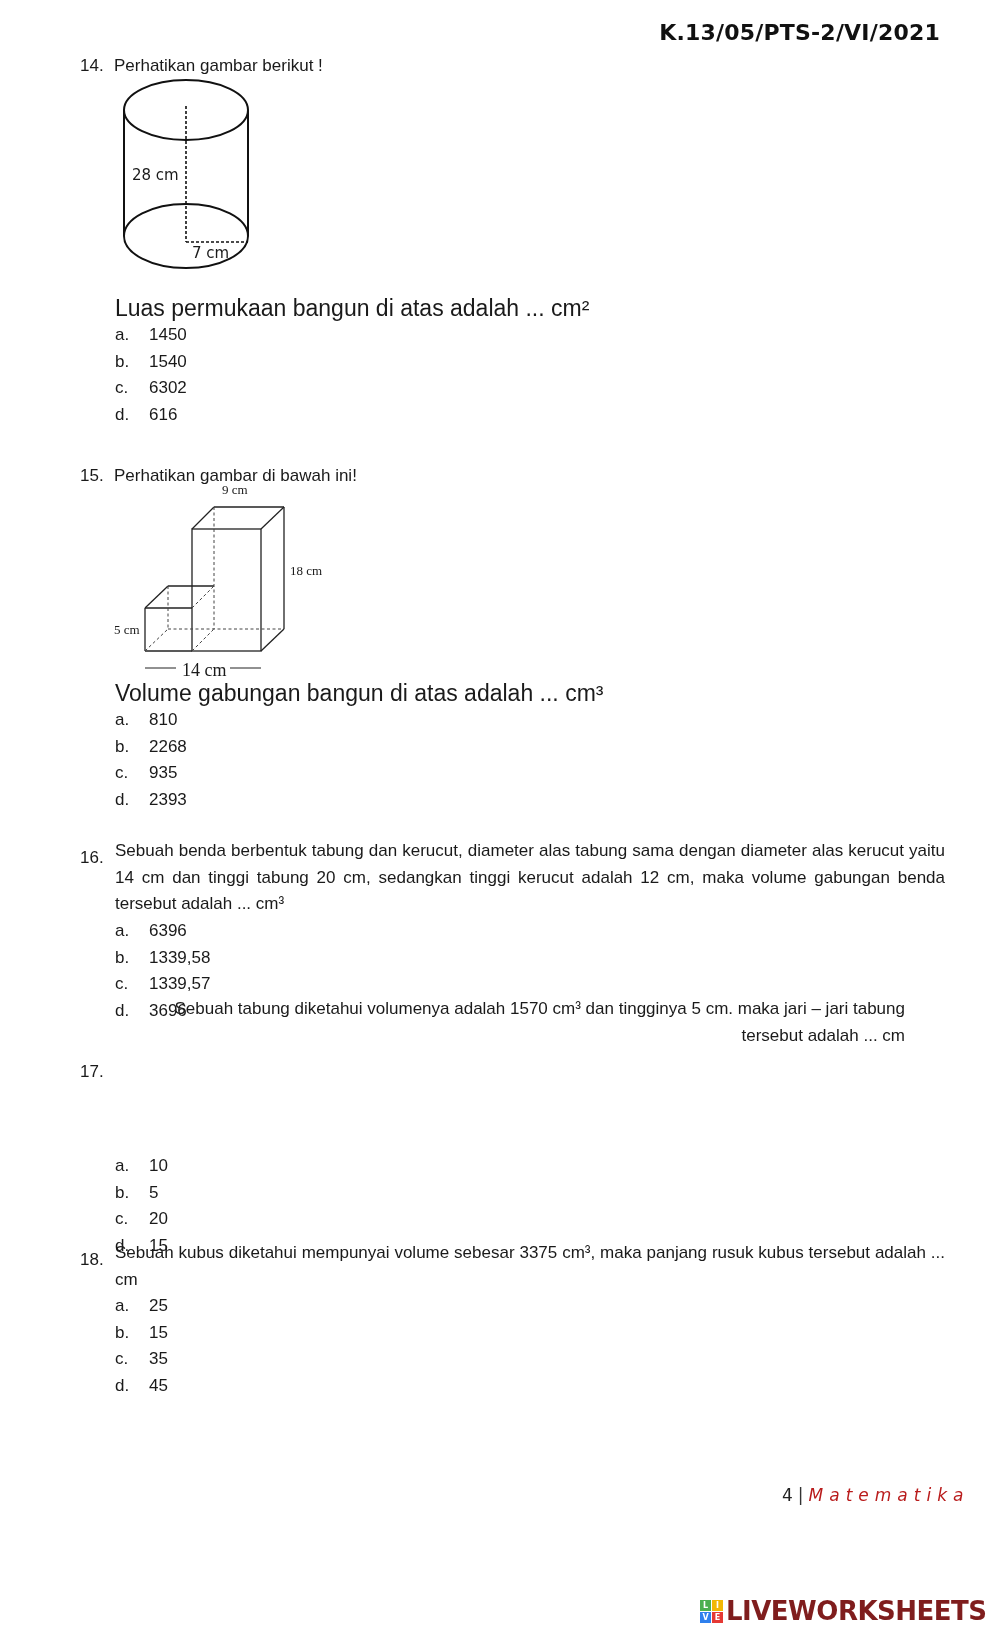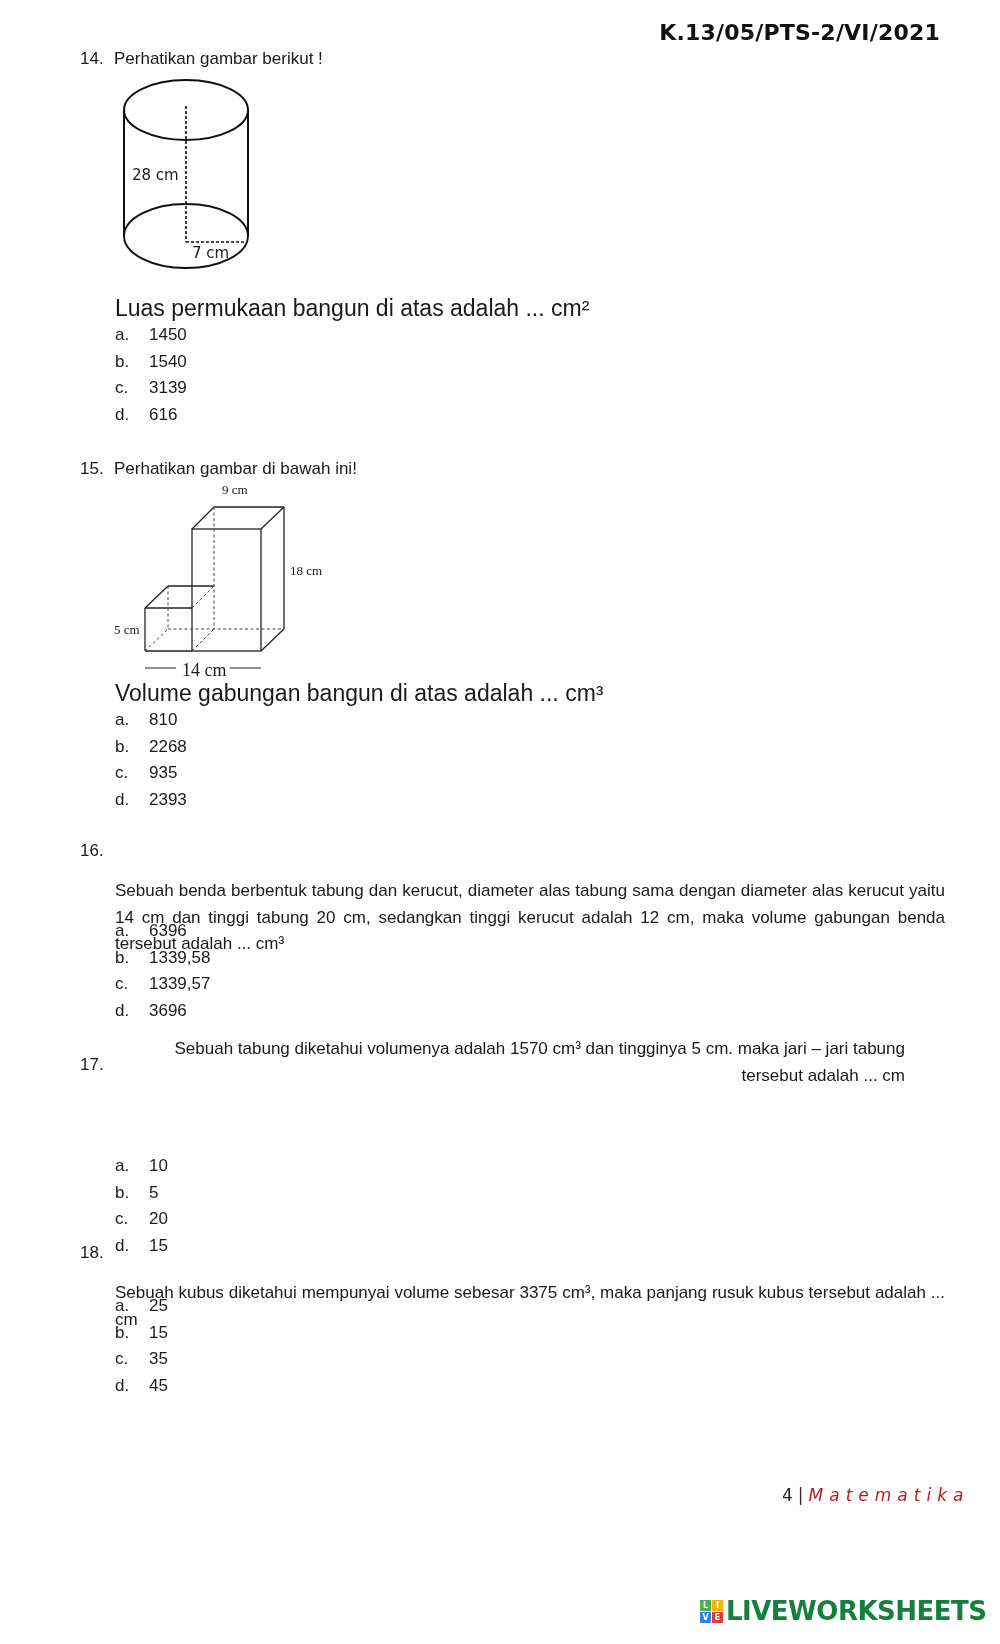--- a/index.html
+++ b/index.html
@@ -6,26 +6,25 @@
     body {
       width: 1000px; height: 1644px; position: relative; overflow: hidden;
       font-family: "Liberation Sans", sans-serif; color: #1a1a1a;
     }
     .abs { position: absolute; }
     .doc-code {
       right: 60px; top: 20px; font-family: "DejaVu Sans", sans-serif;
       font-weight: bold; font-size: 22px; letter-spacing: 0.2px; color: #111;
     }
     .q-title { font-size: 17px; line-height: 26px; }
-    .q-title .num { display: inline-block; width: 34px; }
+    .q-title .num { display: inline-block; width: 34px; margin-top: 7px; }
     .q-text { font-size: 23px; line-height: 26.5px; }
     .q-body {
       left: 115px; width: 830px; font-size: 17px; line-height: 26.5px;
       text-align: justify;
-      margin-top: 40px;
     }
     .options { list-style: none; margin: 0; padding: 0; }
     .options li { font-size: 17px; line-height: 26.7px; height: 26.7px; }
     .options .letter { display: inline-block; width: 34px; }
     .footer-page {
       left: 782px; top: 1485px; font-size: 17px; color: #222;
       font-family: "DejaVu Sans", sans-serif;
     }
     .footer-page .sep { display: inline-block; margin: 0 5px; color: #333; }
     .footer-page .subject { font-style: italic; letter-spacing: 6px; color: #b91c1c; }
@@ -35,21 +34,21 @@
     .logo-grid {
       display: grid; grid-template-columns: 11px 11px; grid-template-rows: 11px 11px;
       gap: 1px; margin-right: 3px;
     }
     .logo-grid span {
       display: flex; align-items: center; justify-content: center;
       font-family: "DejaVu Sans", sans-serif; font-size: 8px; font-weight: bold; color: #fff;
     }
     .logo-text {
       font-family: "DejaVu Sans", sans-serif; font-weight: bold; font-size: 26px;
-      color: #15803d; letter-spacing: -0.5px;
+      color: #7f1d1d; letter-spacing: -0.5px;
     }
   </style>
 </head>
 <body>
 
 <div class="abs doc-code">K.13/05/PTS-2/VI/2021</div>
 
 <div class="abs q-title" style="left:80px; top:46px;">
   <span class="num">14.</span><span>Perhatikan gambar berikut !</span>
 </div>
@@ -63,21 +62,21 @@
   <line x1="68" y1="28" x2="68" y2="164" stroke="#111" stroke-width="1.6" stroke-dasharray="3,2"></line>
   <line x1="68" y1="164" x2="130" y2="164" stroke="#111" stroke-width="1.6" stroke-dasharray="3,2"></line>
 </svg>
 <div class="abs" style="left:132px; top:166px; font-size:15px; font-family:'DejaVu Sans', sans-serif;">28 cm</div>
 <div class="abs" style="left:192px; top:244px; font-size:15px; font-family:'DejaVu Sans', sans-serif;">7 cm</div>
 
 <div class="abs q-text" style="left:115px; top:295px;">Luas permukaan bangun di atas adalah ... cm²</div>
 <ul class="abs options" style="left:115px; top:322px;">
   <li><span class="letter">a.</span><span>1450</span></li>
   <li><span class="letter">b.</span><span>1540</span></li>
-  <li><span class="letter">c.</span><span>3139</span></li>
+  <li><span class="letter">c.</span><span>6302</span></li>
   <li><span class="letter">d.</span><span>616</span></li>
 </ul>
 
 <div class="abs q-title" style="left:80px; top:456px;">
   <span class="num">15.</span><span>Perhatikan gambar di bawah ini!</span>
 </div>
 
 <svg class="abs" style="left:110px; top:480px;" width="240" height="200" viewBox="0 0 240 200">
   <g stroke="#222" stroke-width="1.3" fill="none">
 

